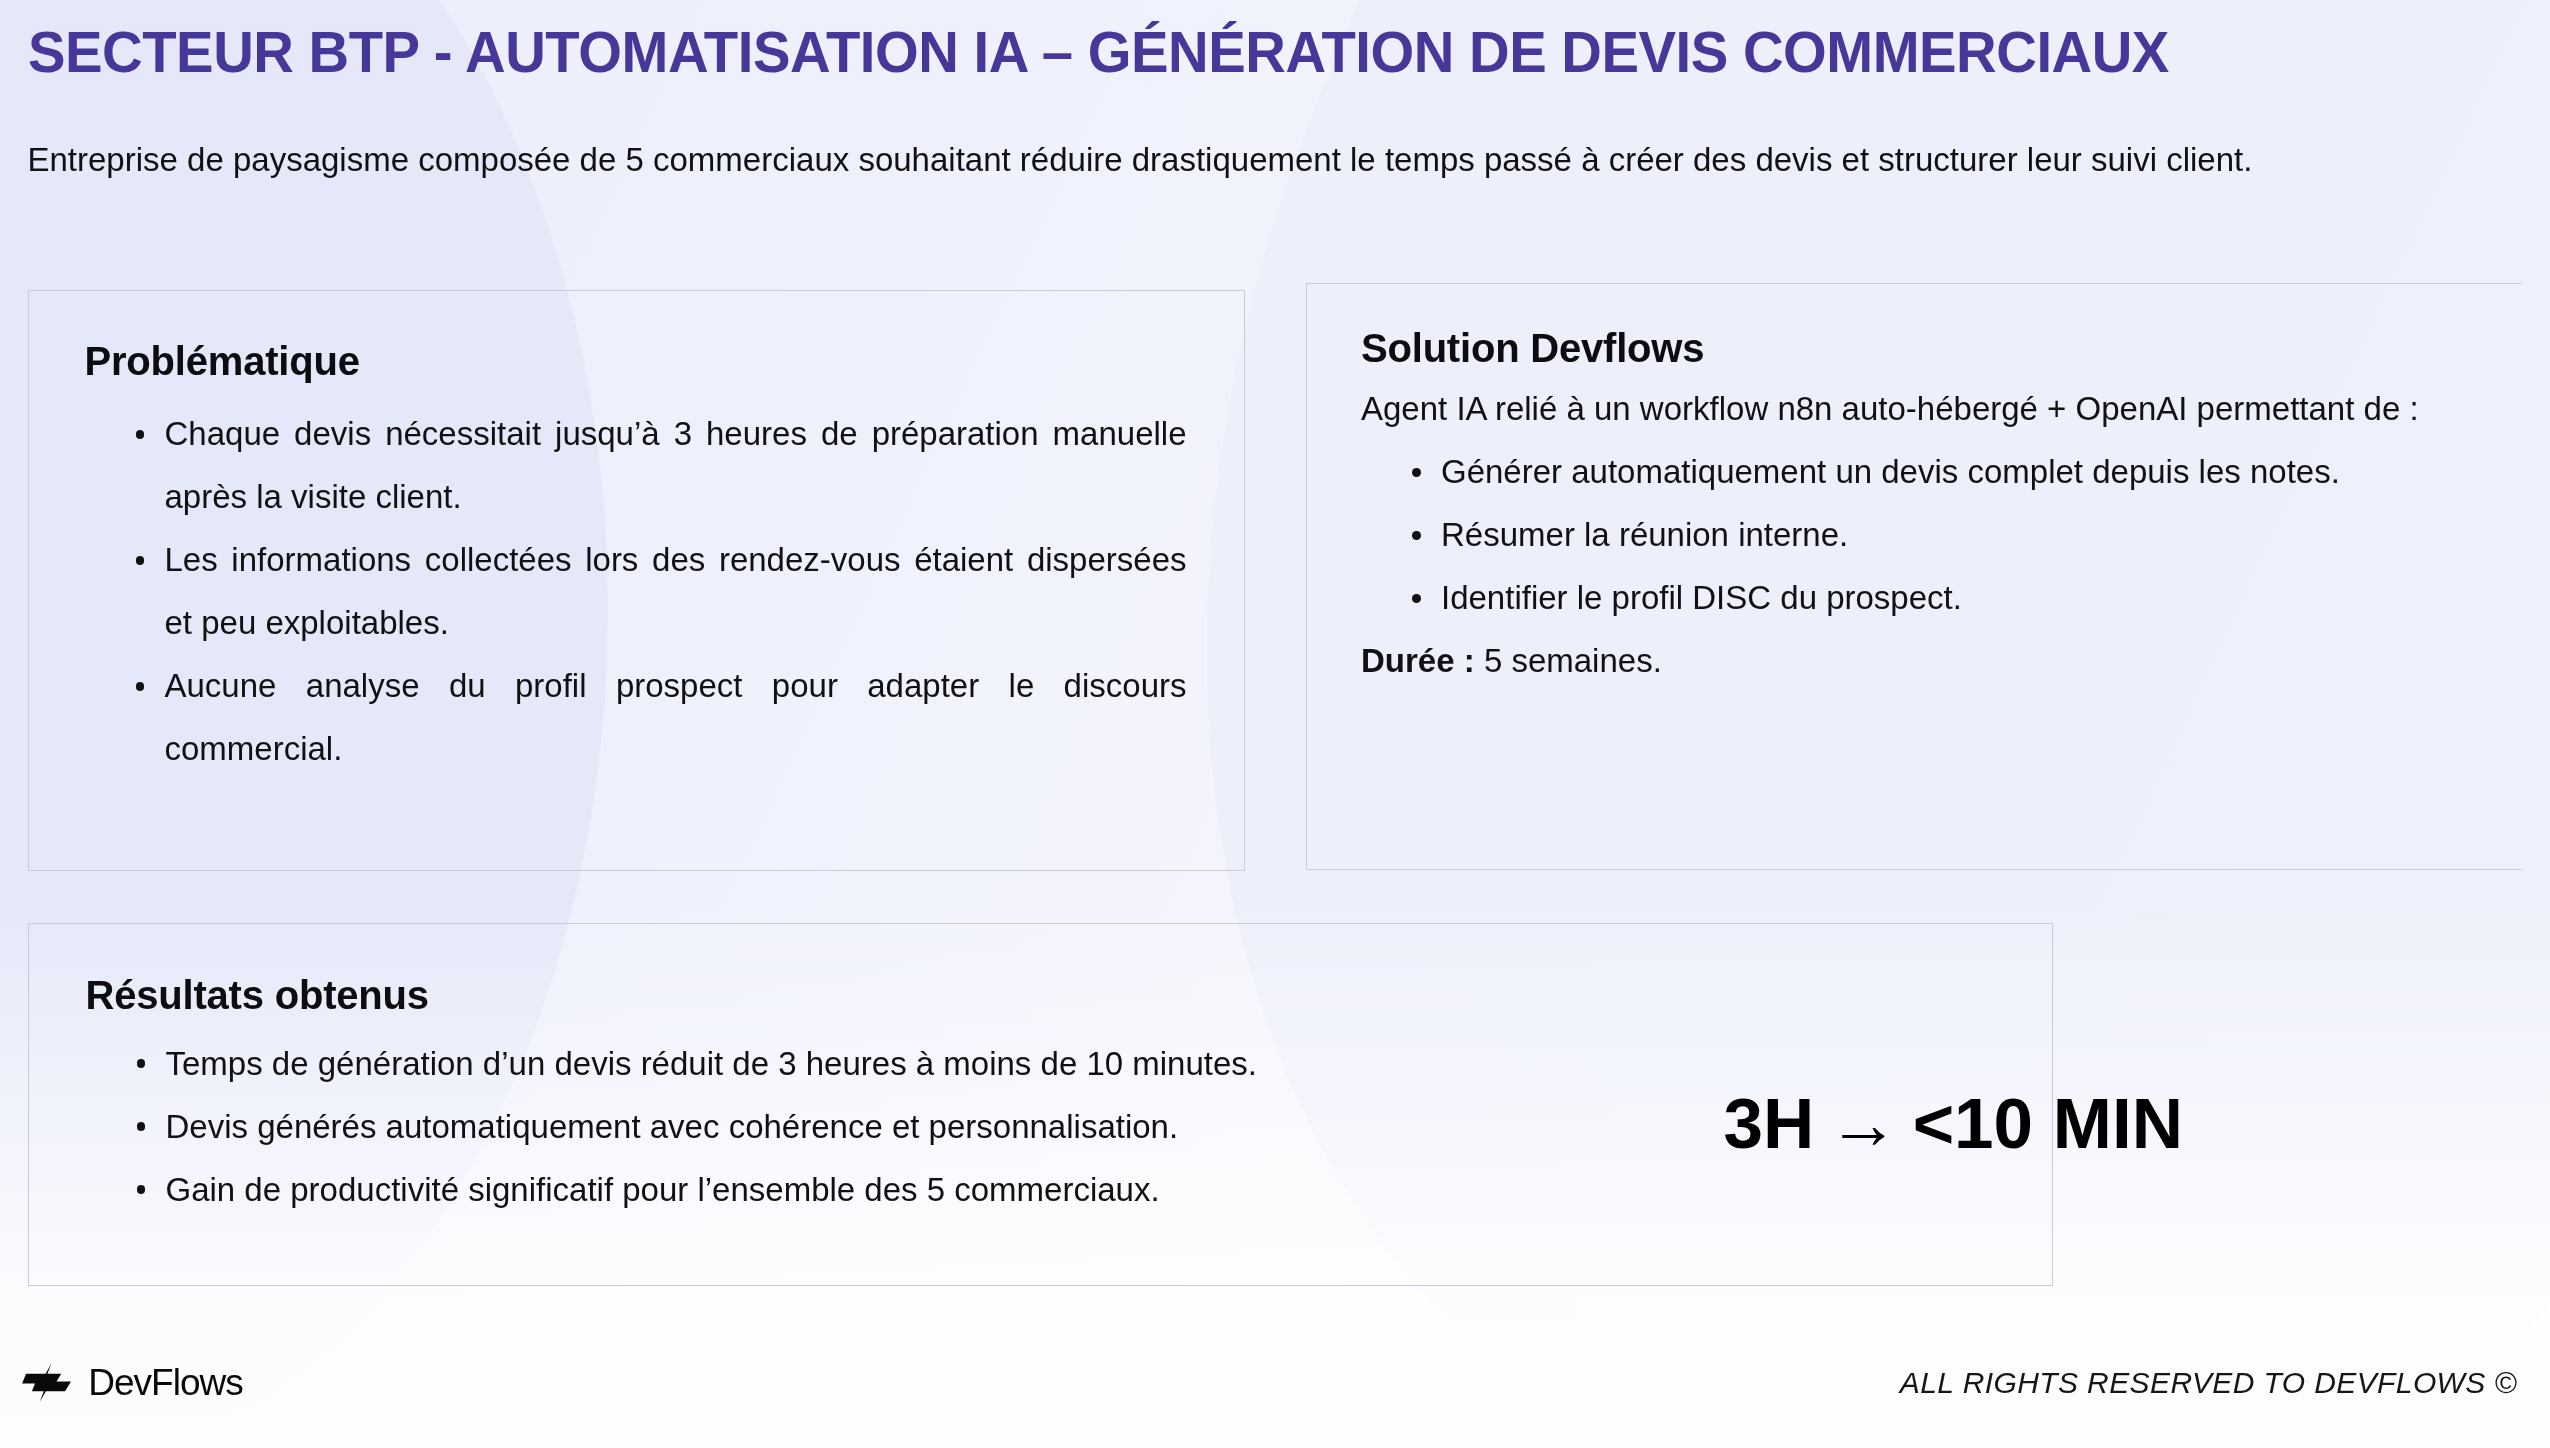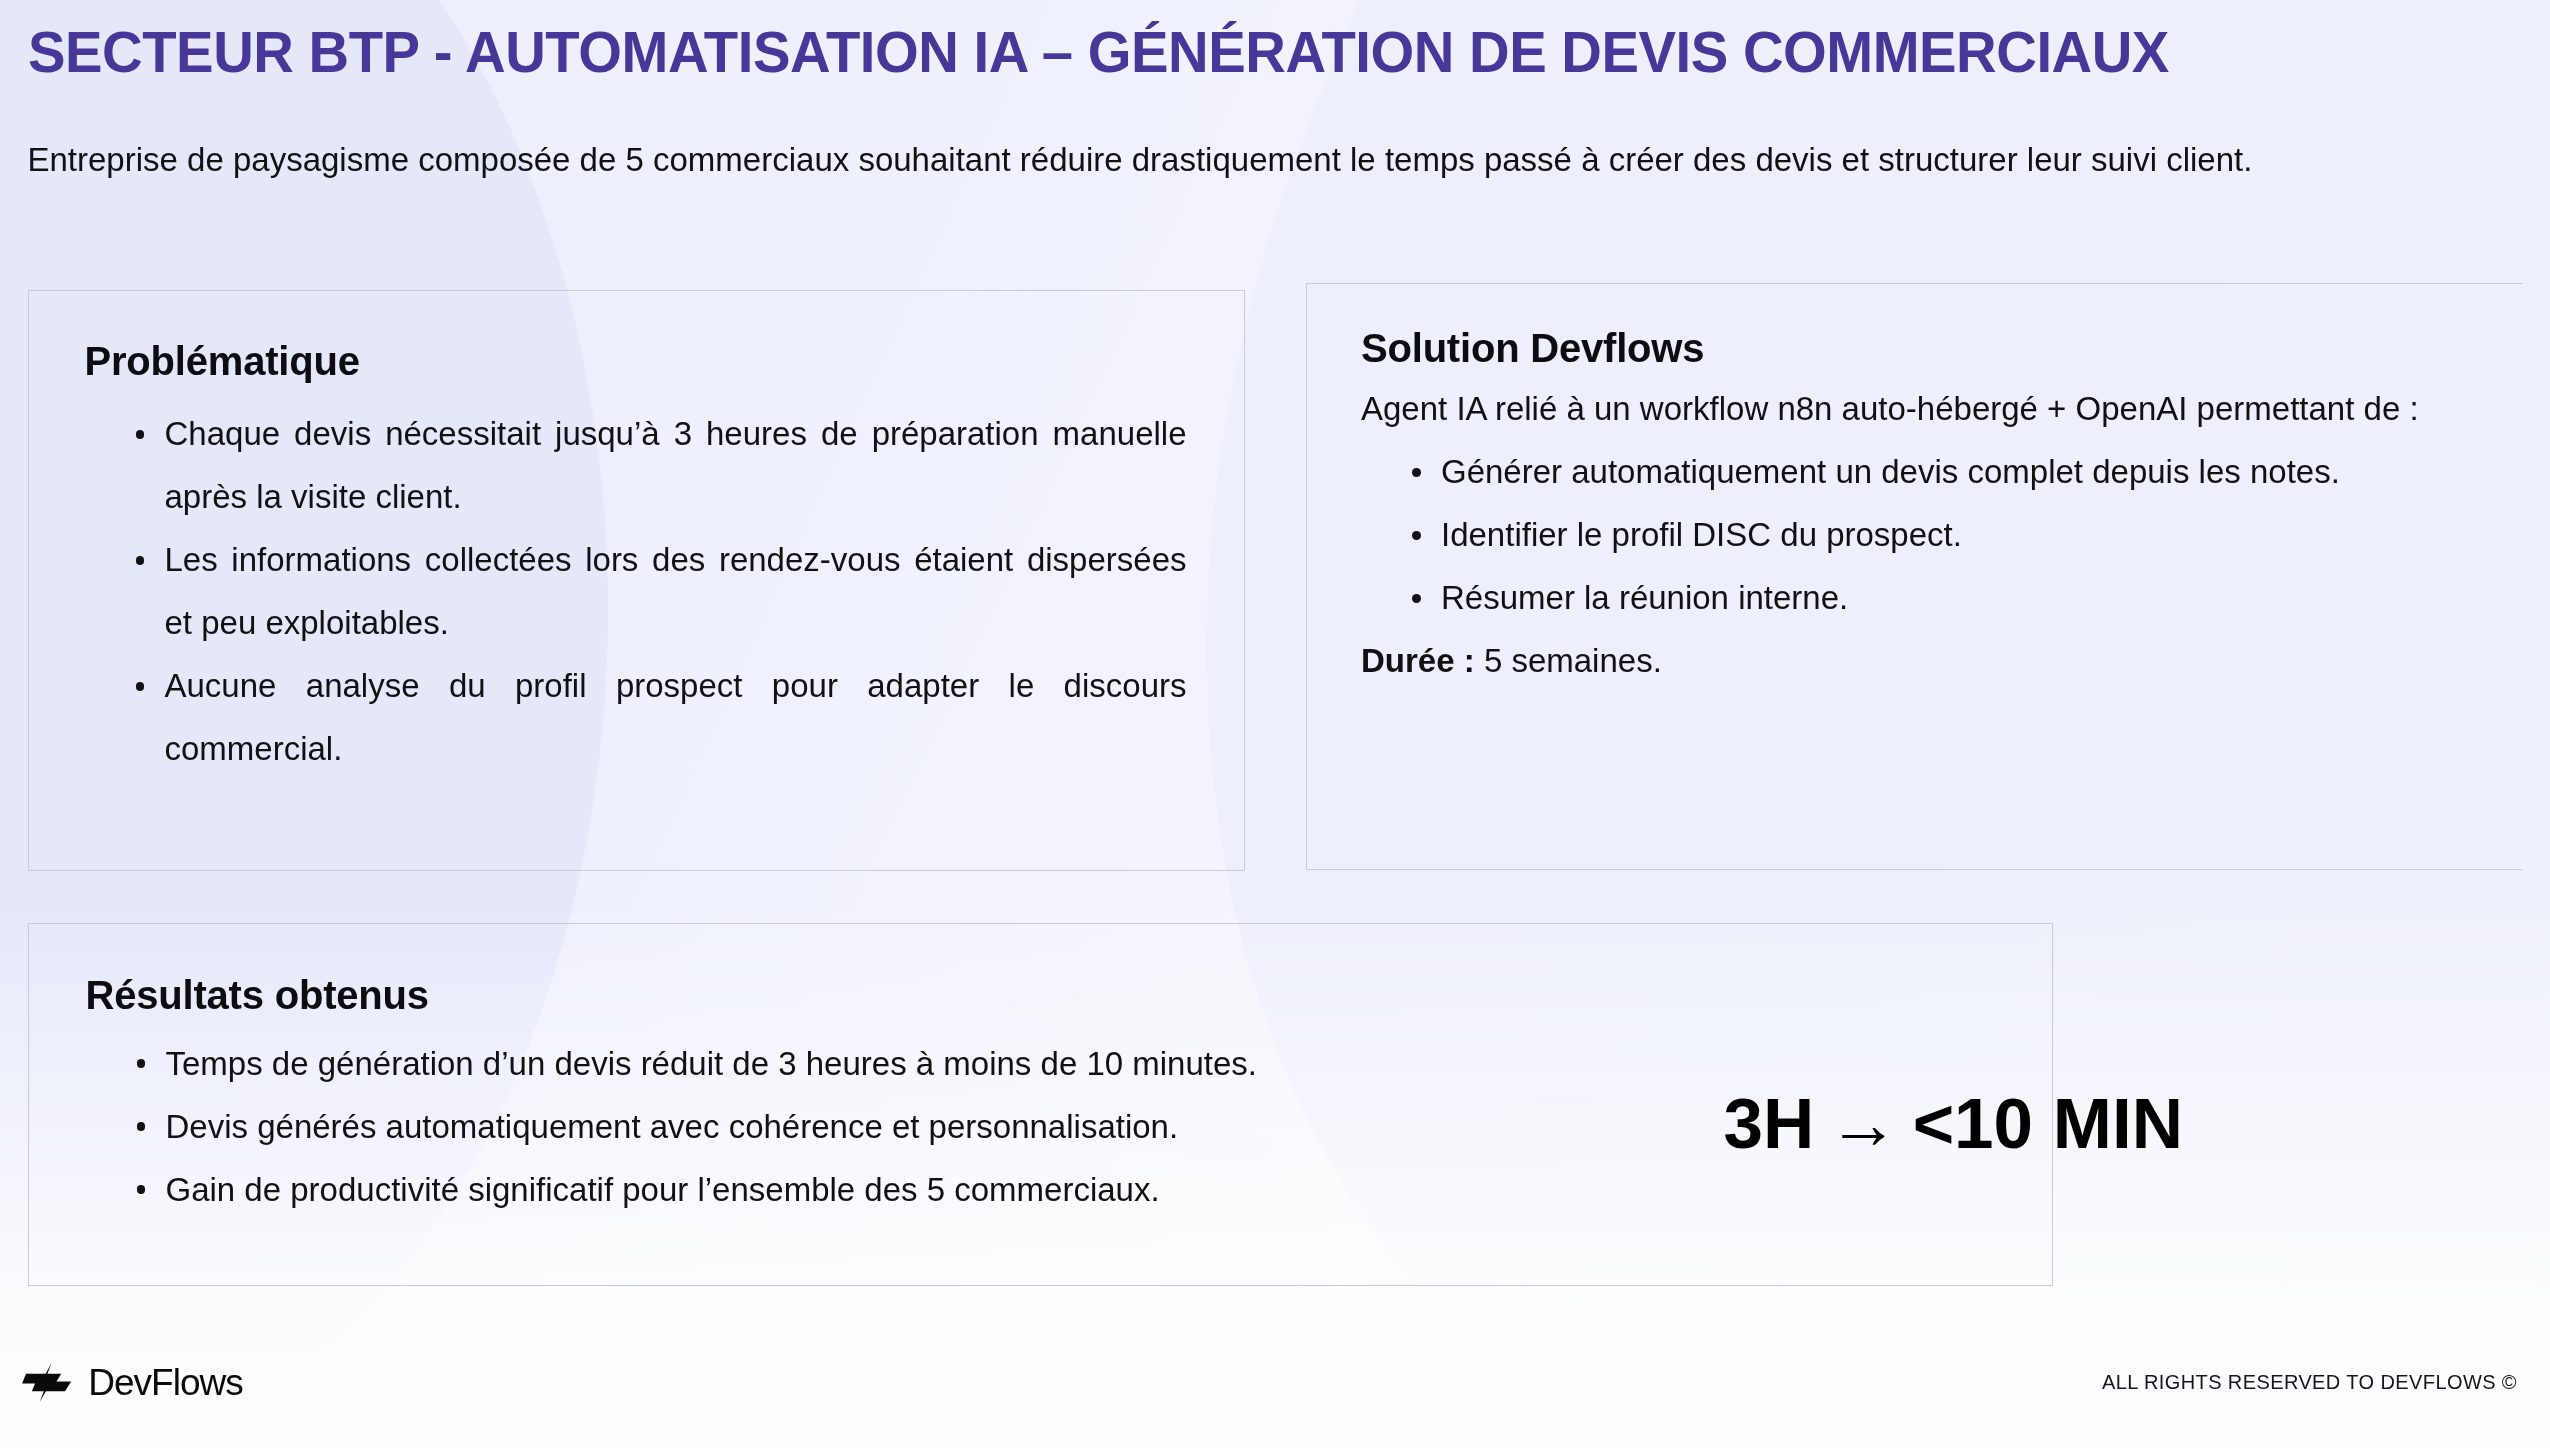--- a/index.html
+++ b/index.html
@@ -237,23 +237,24 @@
     height: 43px;
     display: block;
   }
   .logo-text {
     font-size: 37px;
     font-weight: 400;
     color: #0a0a0d;
     letter-spacing: -1px;
   }
   .rights {
-    font-size: 20px;
+    font-size: 30px;
     color: #16161a;
     letter-spacing: 0.4px;
+    font-style: italic;
   }
 </style>
 </head>
 <body>
 
 <div class="slide">
 
   <div class="bg-layer">
     <div class="blob-left"></div>
     <div class="swoosh-right"></div>
@@ -276,22 +277,22 @@
         </ul>
       </div>
     </div>
 
     <div class="card card-solution">
       <div class="inner">
         <div class="card-heading">Solution Devflows</div>
         <div class="card-body lead-text">Agent IA relié à un workflow n8n auto-hébergé + OpenAI permettant de :</div>
         <ul class="bullets card-body">
           <li>Générer automatiquement un devis complet depuis les notes.</li>
+          <li class="nojust">Résumer la réunion interne.</li>
           <li class="nojust">Identifier le profil DISC du prospect.</li>
-          <li class="nojust">Résumer la réunion interne.</li>
         </ul>
         <div class="card-body duree-line">
           <span class="duree-label">Durée :</span>
           <span>5 semaines.</span>
         </div>
       </div>
     </div>
 
     <div class="card card-results">
       <div class="inner">

